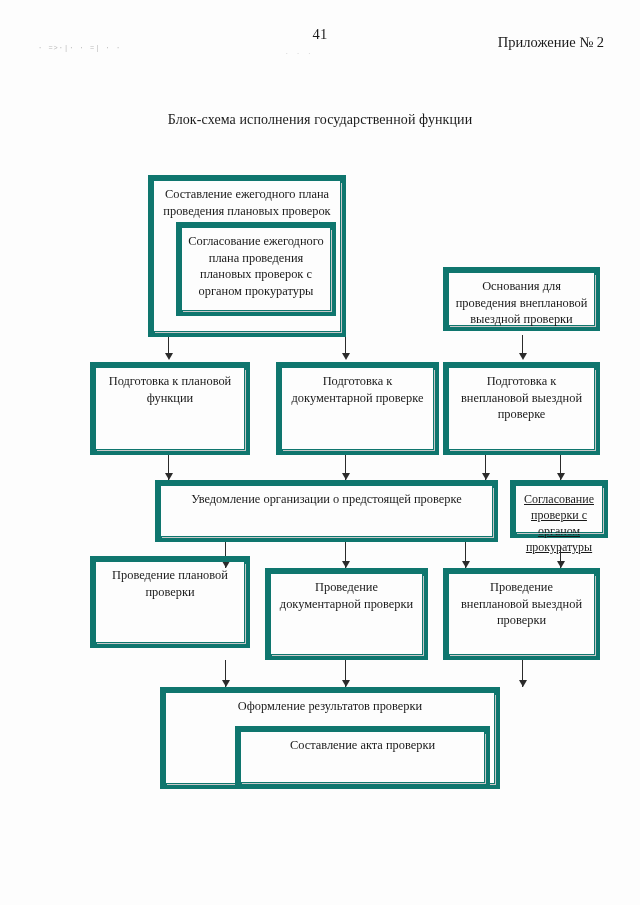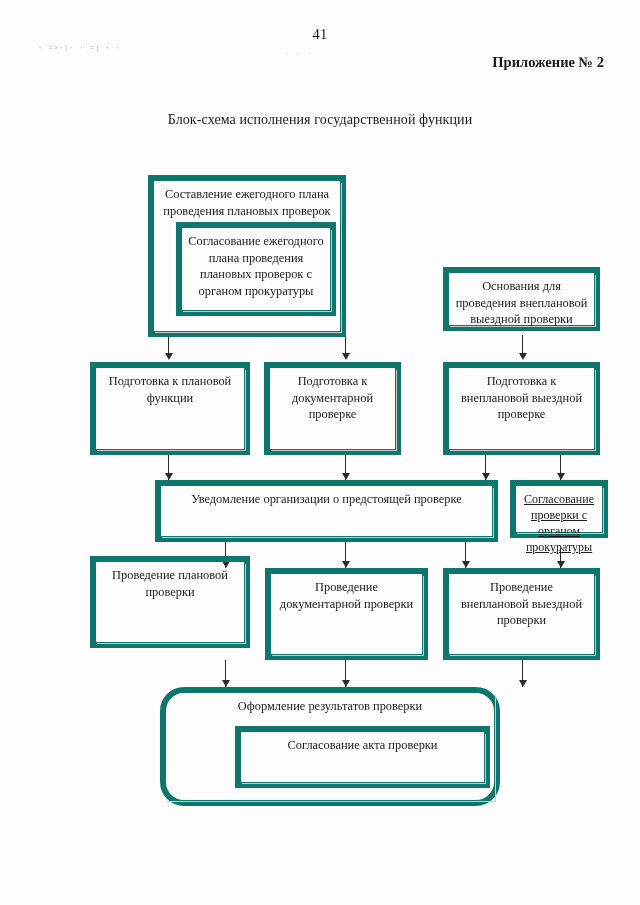--- a/index.html
+++ b/index.html
@@ -50,24 +50,23 @@
     font-size: 6px;
     color: #cfcfcf;
     letter-spacing: 2px;
     overflow: hidden;
     white-space: nowrap;
     font-family: "Liberation Mono", monospace;
   }
   .appendix {
     position: absolute;
     right: 36px;
-    top: 52px;
+    top: 32px;
     font-size: 14.5px;
     line-height: 20px;
-    font-weight: bold;
   }
   .appendix .ln2 { white-space: nowrap; }
 
   .doc-title {
     position: absolute;
     top: 112px;
     left: 0;
     width: 640px;
     text-align: center;
     font-size: 14px;
@@ -146,21 +145,21 @@
 
   <div class="vline" style="left:345px; top:337px; height:18px;"></div>
   <div class="arrowhead" style="left:342px; top:353px;"></div>
 
   <div class="vline" style="left:522px; top:335px; height:20px;"></div>
   <div class="arrowhead" style="left:519px; top:353px;"></div>
 
   <div class="box" style="left:90px; top:362px; width:160px; height:93px;">
     <span class="txt">Подготовка к плановой функции</span>
   </div>
-  <div class="box" style="left:264px; top:362px; width:137px; height:93px;">
+  <div class="box" style="left:276px; top:362px; width:163px; height:93px;">
     <span class="txt">Подготовка к документарной проверке</span>
   </div>
   <div class="box" style="left:443px; top:362px; width:157px; height:93px;">
     <span class="txt">Подготовка к внеплановой выездной проверке</span>
   </div>
 
   <div class="vline" style="left:168px; top:455px; height:25px;"></div>
   <div class="arrowhead" style="left:165px; top:473px;"></div>
 
   <div class="vline" style="left:345px; top:455px; height:25px;"></div>
@@ -203,20 +202,20 @@
 
   <div class="vline" style="left:225px; top:660px; height:27px;"></div>
   <div class="arrowhead" style="left:222px; top:680px;"></div>
 
   <div class="vline" style="left:345px; top:660px; height:27px;"></div>
   <div class="arrowhead" style="left:342px; top:680px;"></div>
 
   <div class="vline" style="left:522px; top:660px; height:27px;"></div>
   <div class="arrowhead" style="left:519px; top:680px;"></div>
 
-  <div class="box" style="left:160px; top:687px; width:340px; height:119px;border-radius:24px;">
+  <div class="box" style="left:160px; top:687px; width:340px; height:102px;">
     <span class="txt">Оформление результатов проверки</span>
   </div>
   <div class="box" style="left:235px; top:726px; width:255px; height:62px;">
-    <span class="txt">Согласование акта проверки</span>
+    <span class="txt">Составление акта проверки</span>
   </div>
 
 </div>
 
 </body></html>

